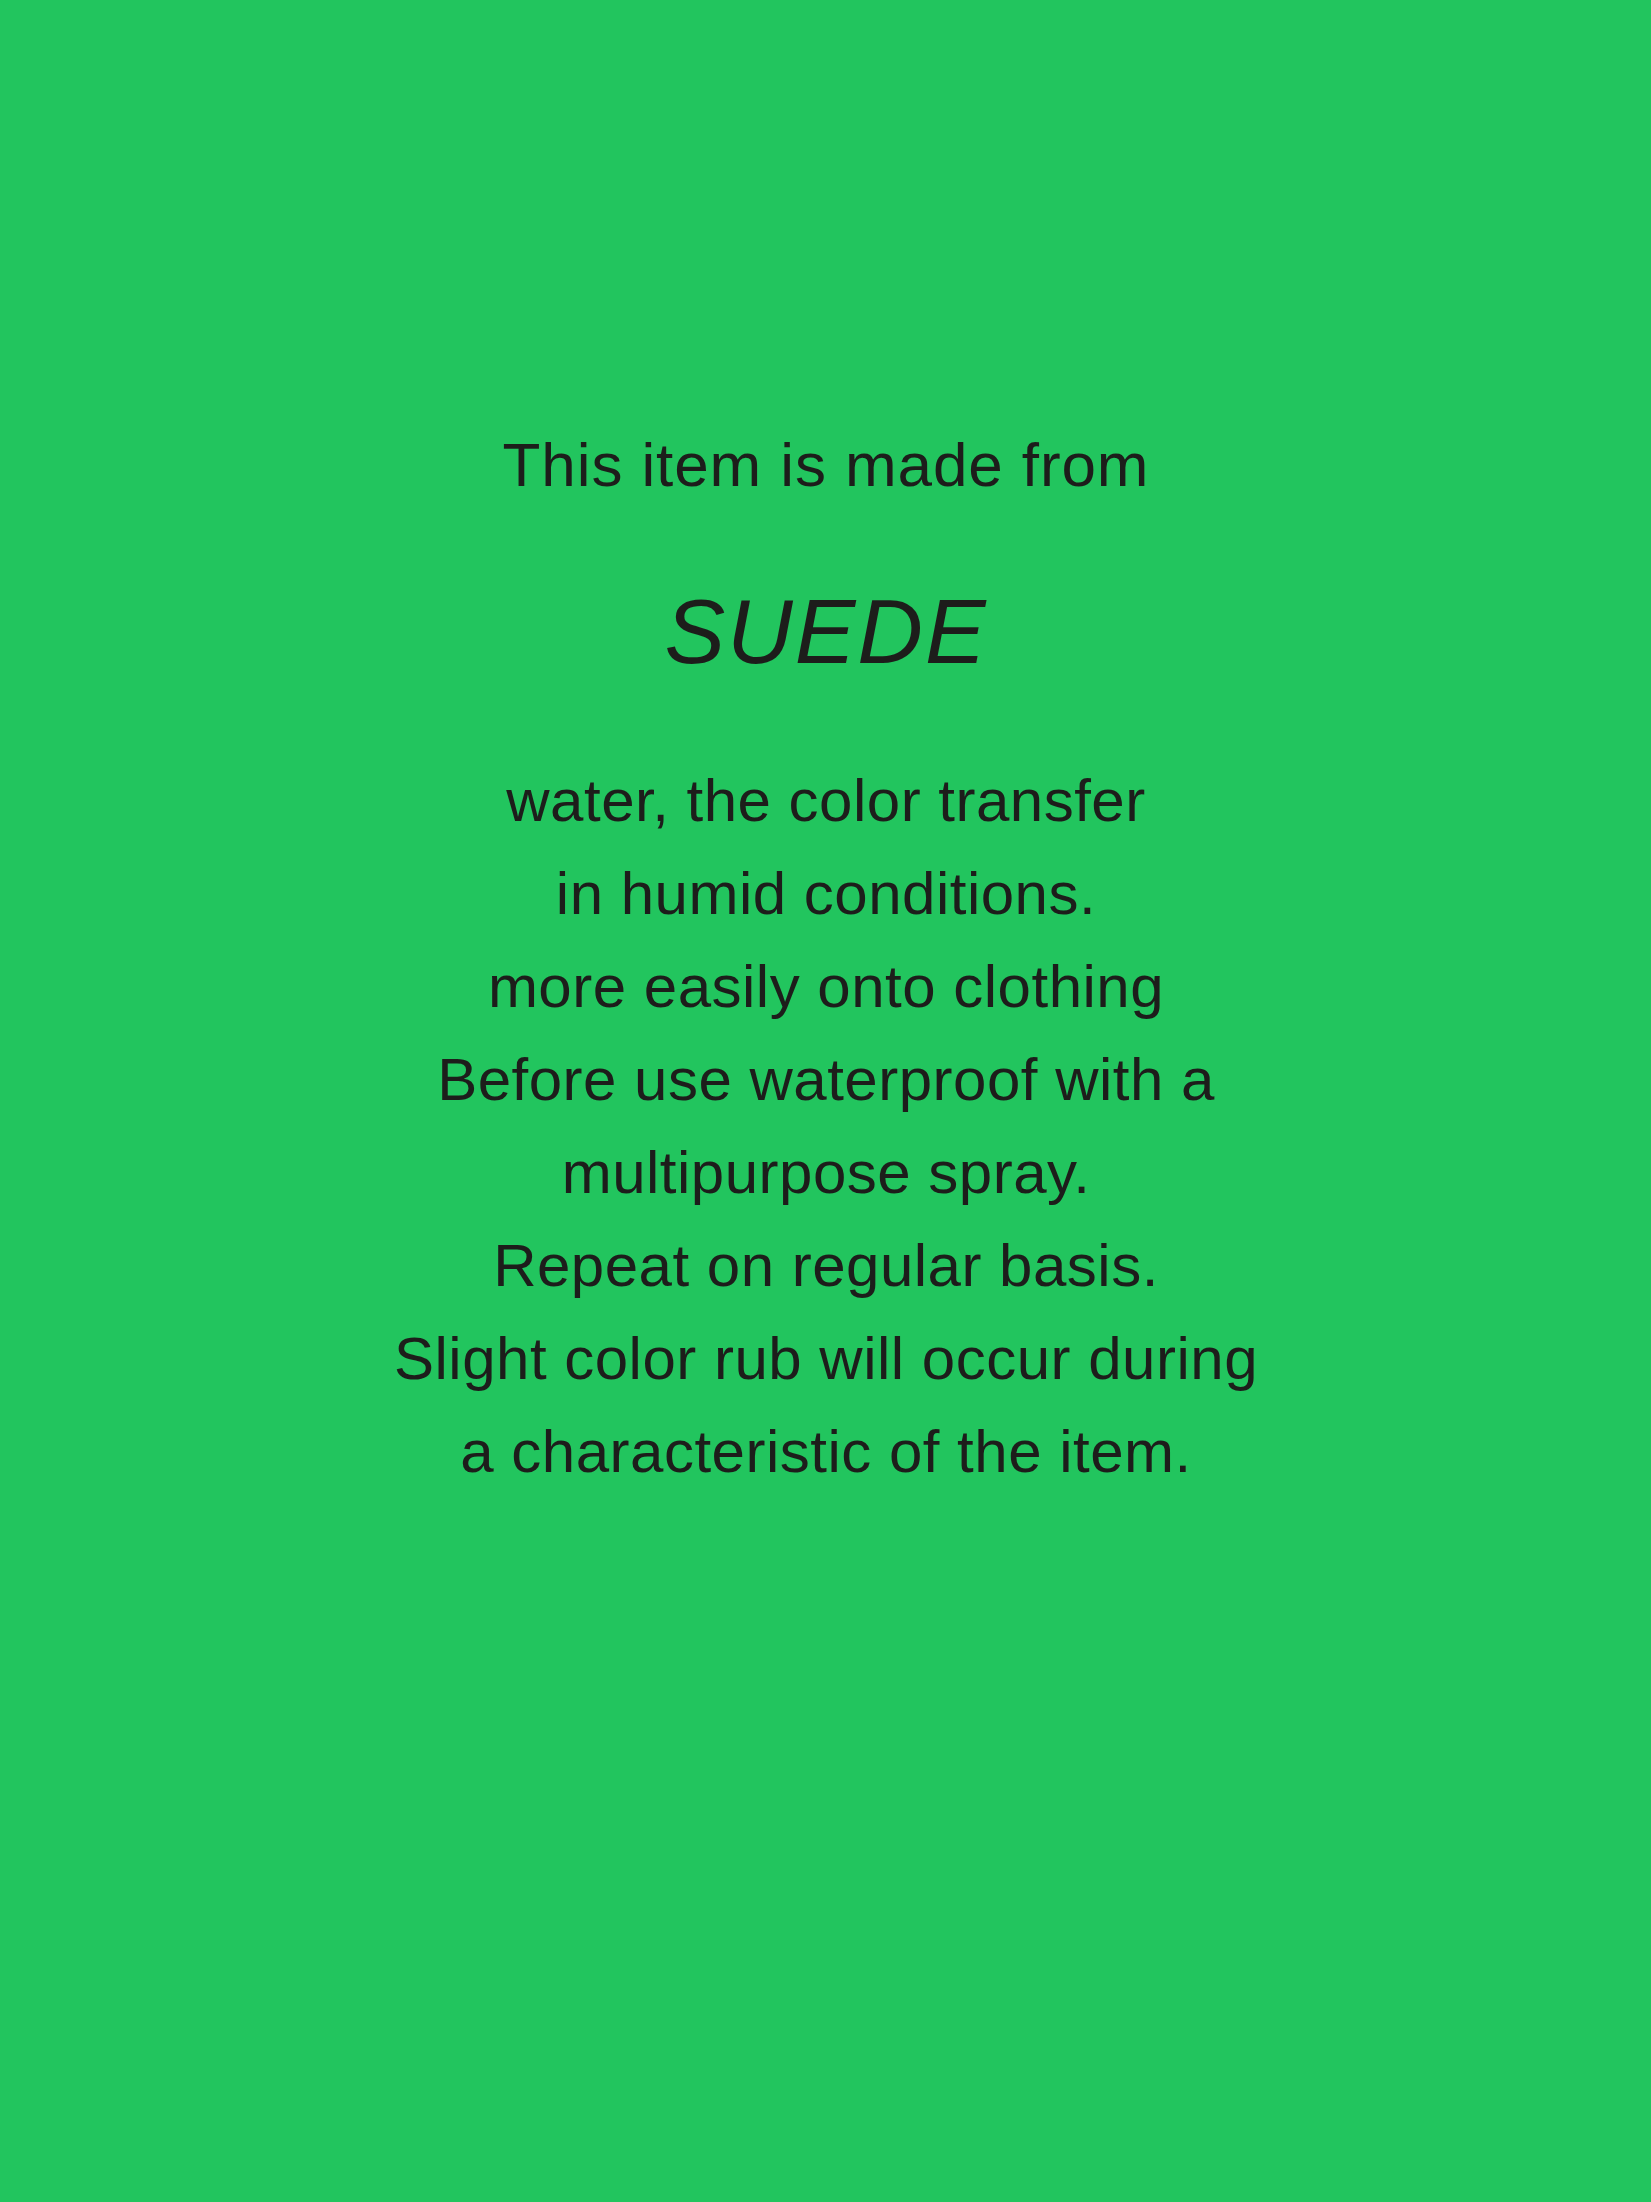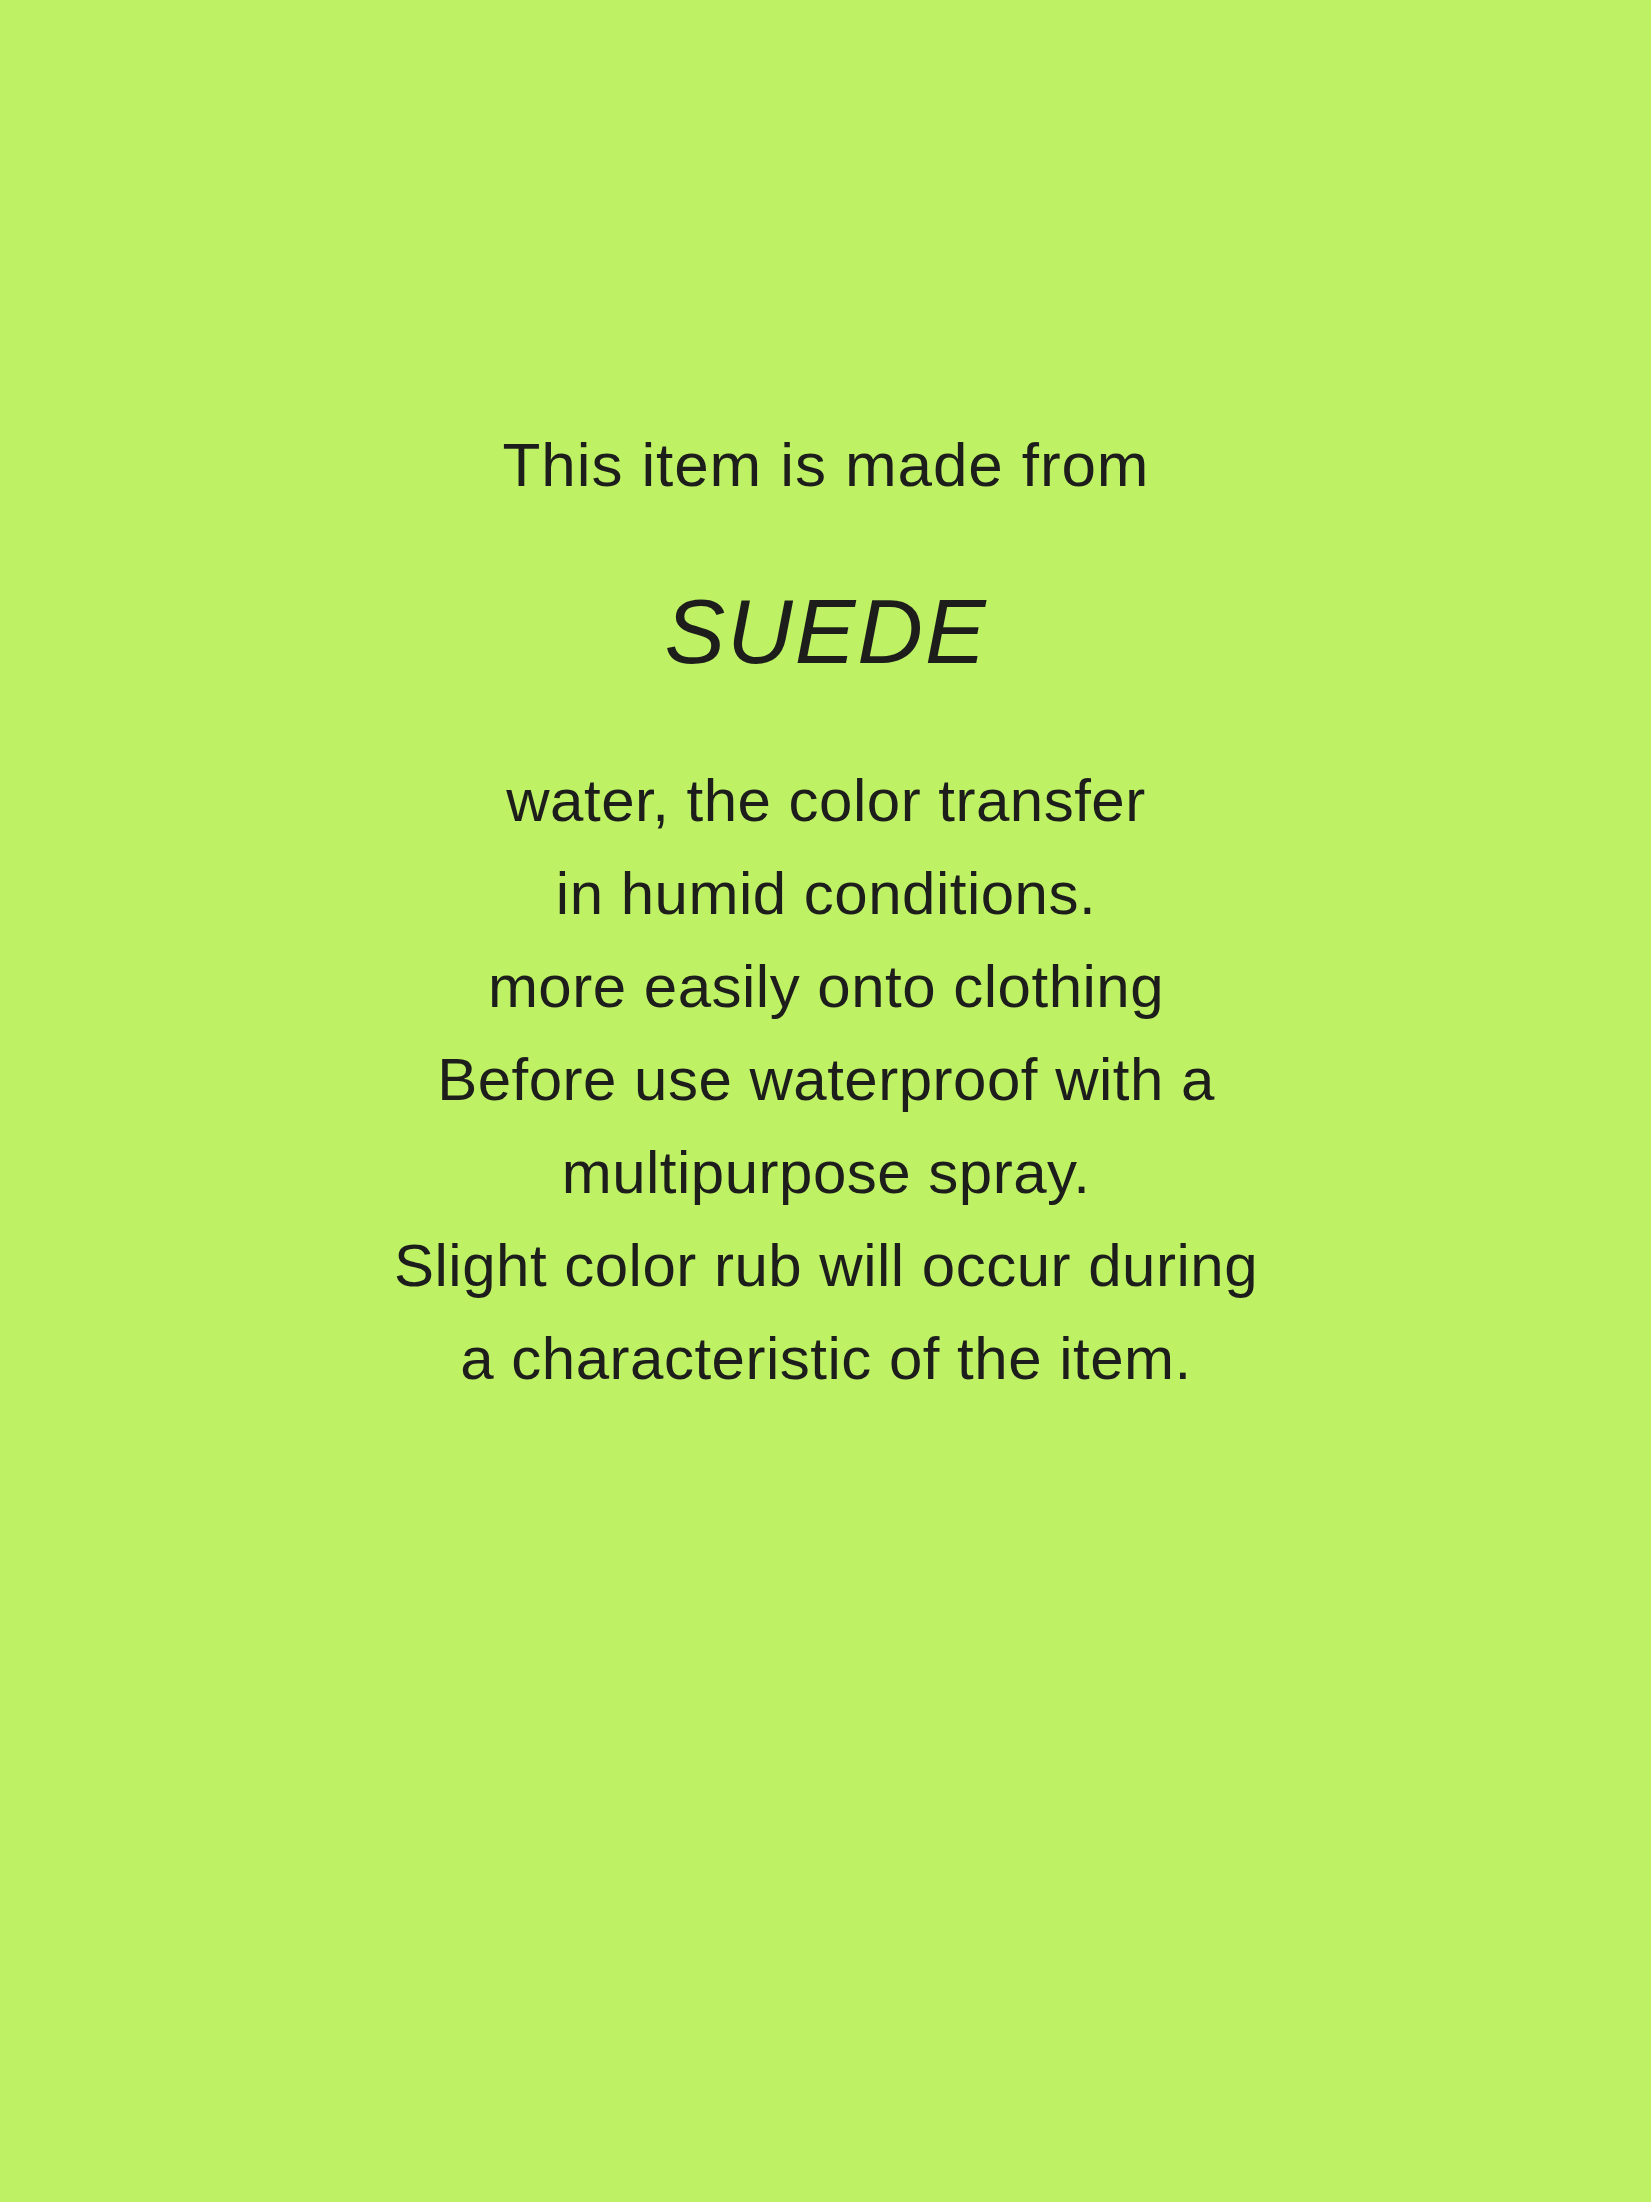--- a/index.html
+++ b/index.html
@@ -48,28 +48,29 @@
     color: #1d1d1b;
     font-family: "Liberation Sans", sans-serif;
   }
   .care-line {
     white-space: nowrap;
   }
 </style>
 </head>
 <body style="background: rgb(241, 241, 239);">
 
-<div class="page" style="background: #bef264; color: rgb(29, 29, 27);">
+<div class="page" style="background: #22c55e; color: rgb(29, 29, 27);">
   <div class="intro">This item is made from</div>
 
   <div class="material">SUEDE</div>
 
   <div class="care">
     <div class="care-line">water, the color transfer</div>
     <div class="care-line">in humid conditions.</div>
     <div class="care-line">more easily onto clothing</div>
     <div class="care-line">Before use waterproof with a</div>
     <div class="care-line">multipurpose spray.</div>
+    <div class="care-line">Repeat on regular basis.</div>
     <div class="care-line">Slight color rub will occur during</div>
     <div class="care-line">a characteristic of the item.</div>
   </div>
 </div>
 
 
 </body></html>

